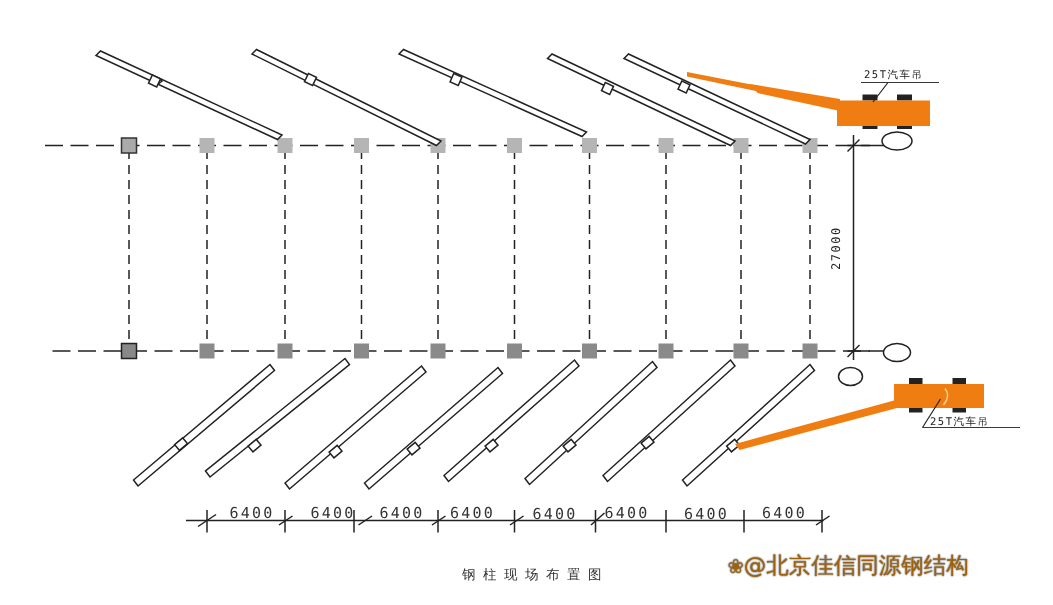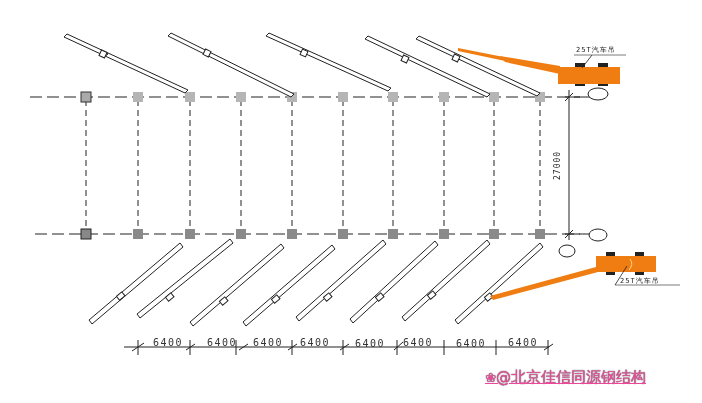--- a/index.html
+++ b/index.html
@@ -3,22 +3,22 @@
 <meta charset="utf-8">
 <style>
   html, body { margin:0; padding:0; background:#ffffff; }
   body { width:702px; height:403px; position:relative; overflow:hidden; font-family:"DejaVu Sans", sans-serif; }
   #canvas { position:absolute; left:0; top:0; width:702px; height:403px; }
   .lbl { position:absolute; font-family:"DejaVu Sans Mono", monospace; color:#222; white-space:nowrap; }
   .crane-label { font-size:7px; letter-spacing:1px; }
   .dim-label { font-size:10px; letter-spacing:1.5px; color:#333; }
   .vdim-label { font-size:8px; letter-spacing:1px; transform:rotate(-90deg); transform-origin:left top; }
   .title { font-size:9px; letter-spacing:5px; color:#333; font-family:"DejaVu Sans", sans-serif; }
-  .watermark { font-size:15px; color:#ec4899; font-family:"DejaVu Sans", sans-serif;
-    text-shadow: 0 0 1px #888, 0 0 1px #888, 0 0 1px #888; letter-spacing:0px;text-decoration:underline; }
+  .watermark { font-size:15px; color:#a16207; font-family:"DejaVu Sans", sans-serif;
+    text-shadow: 0 0 1px #888, 0 0 1px #888, 0 0 1px #888; letter-spacing:0px; }
 </style>
 </head>
 <body>
 
 <div id="canvas">
   <svg width="702" height="403" viewBox="0 0 702 403" xmlns="http://www.w3.org/2000/svg">
 
     <line x1="30" y1="97" x2="580" y2="97" stroke="#222" stroke-width="1" stroke-dasharray="12,5"></line>
 
     <line x1="35" y1="234" x2="580" y2="234" stroke="#222" stroke-width="1" stroke-dasharray="12,5"></line>
@@ -166,18 +166,19 @@
   <div class="lbl dim-label" style="left:153px; top:337px;">6400</div>
   <div class="lbl dim-label" style="left:207px; top:337px;">6400</div>
   <div class="lbl dim-label" style="left:253px; top:337px;">6400</div>
   <div class="lbl dim-label" style="left:300px; top:337px;">6400</div>
   <div class="lbl dim-label" style="left:355px; top:338px;">6400</div>
   <div class="lbl dim-label" style="left:403px; top:337px;">6400</div>
   <div class="lbl dim-label" style="left:456px; top:338px;">6400</div>
   <div class="lbl dim-label" style="left:508px; top:337px;">6400</div>
 
   
+  <div class="lbl title" style="left:308px; top:377px;">钢柱现场布置图</div>
 
   
   <div class="lbl watermark" style="left:485px; top:368px;">
     <span style="font-size:13px;">❀</span><span>@北京佳信同源钢结构</span>
   </div>
 </div>
 
 </body></html>

